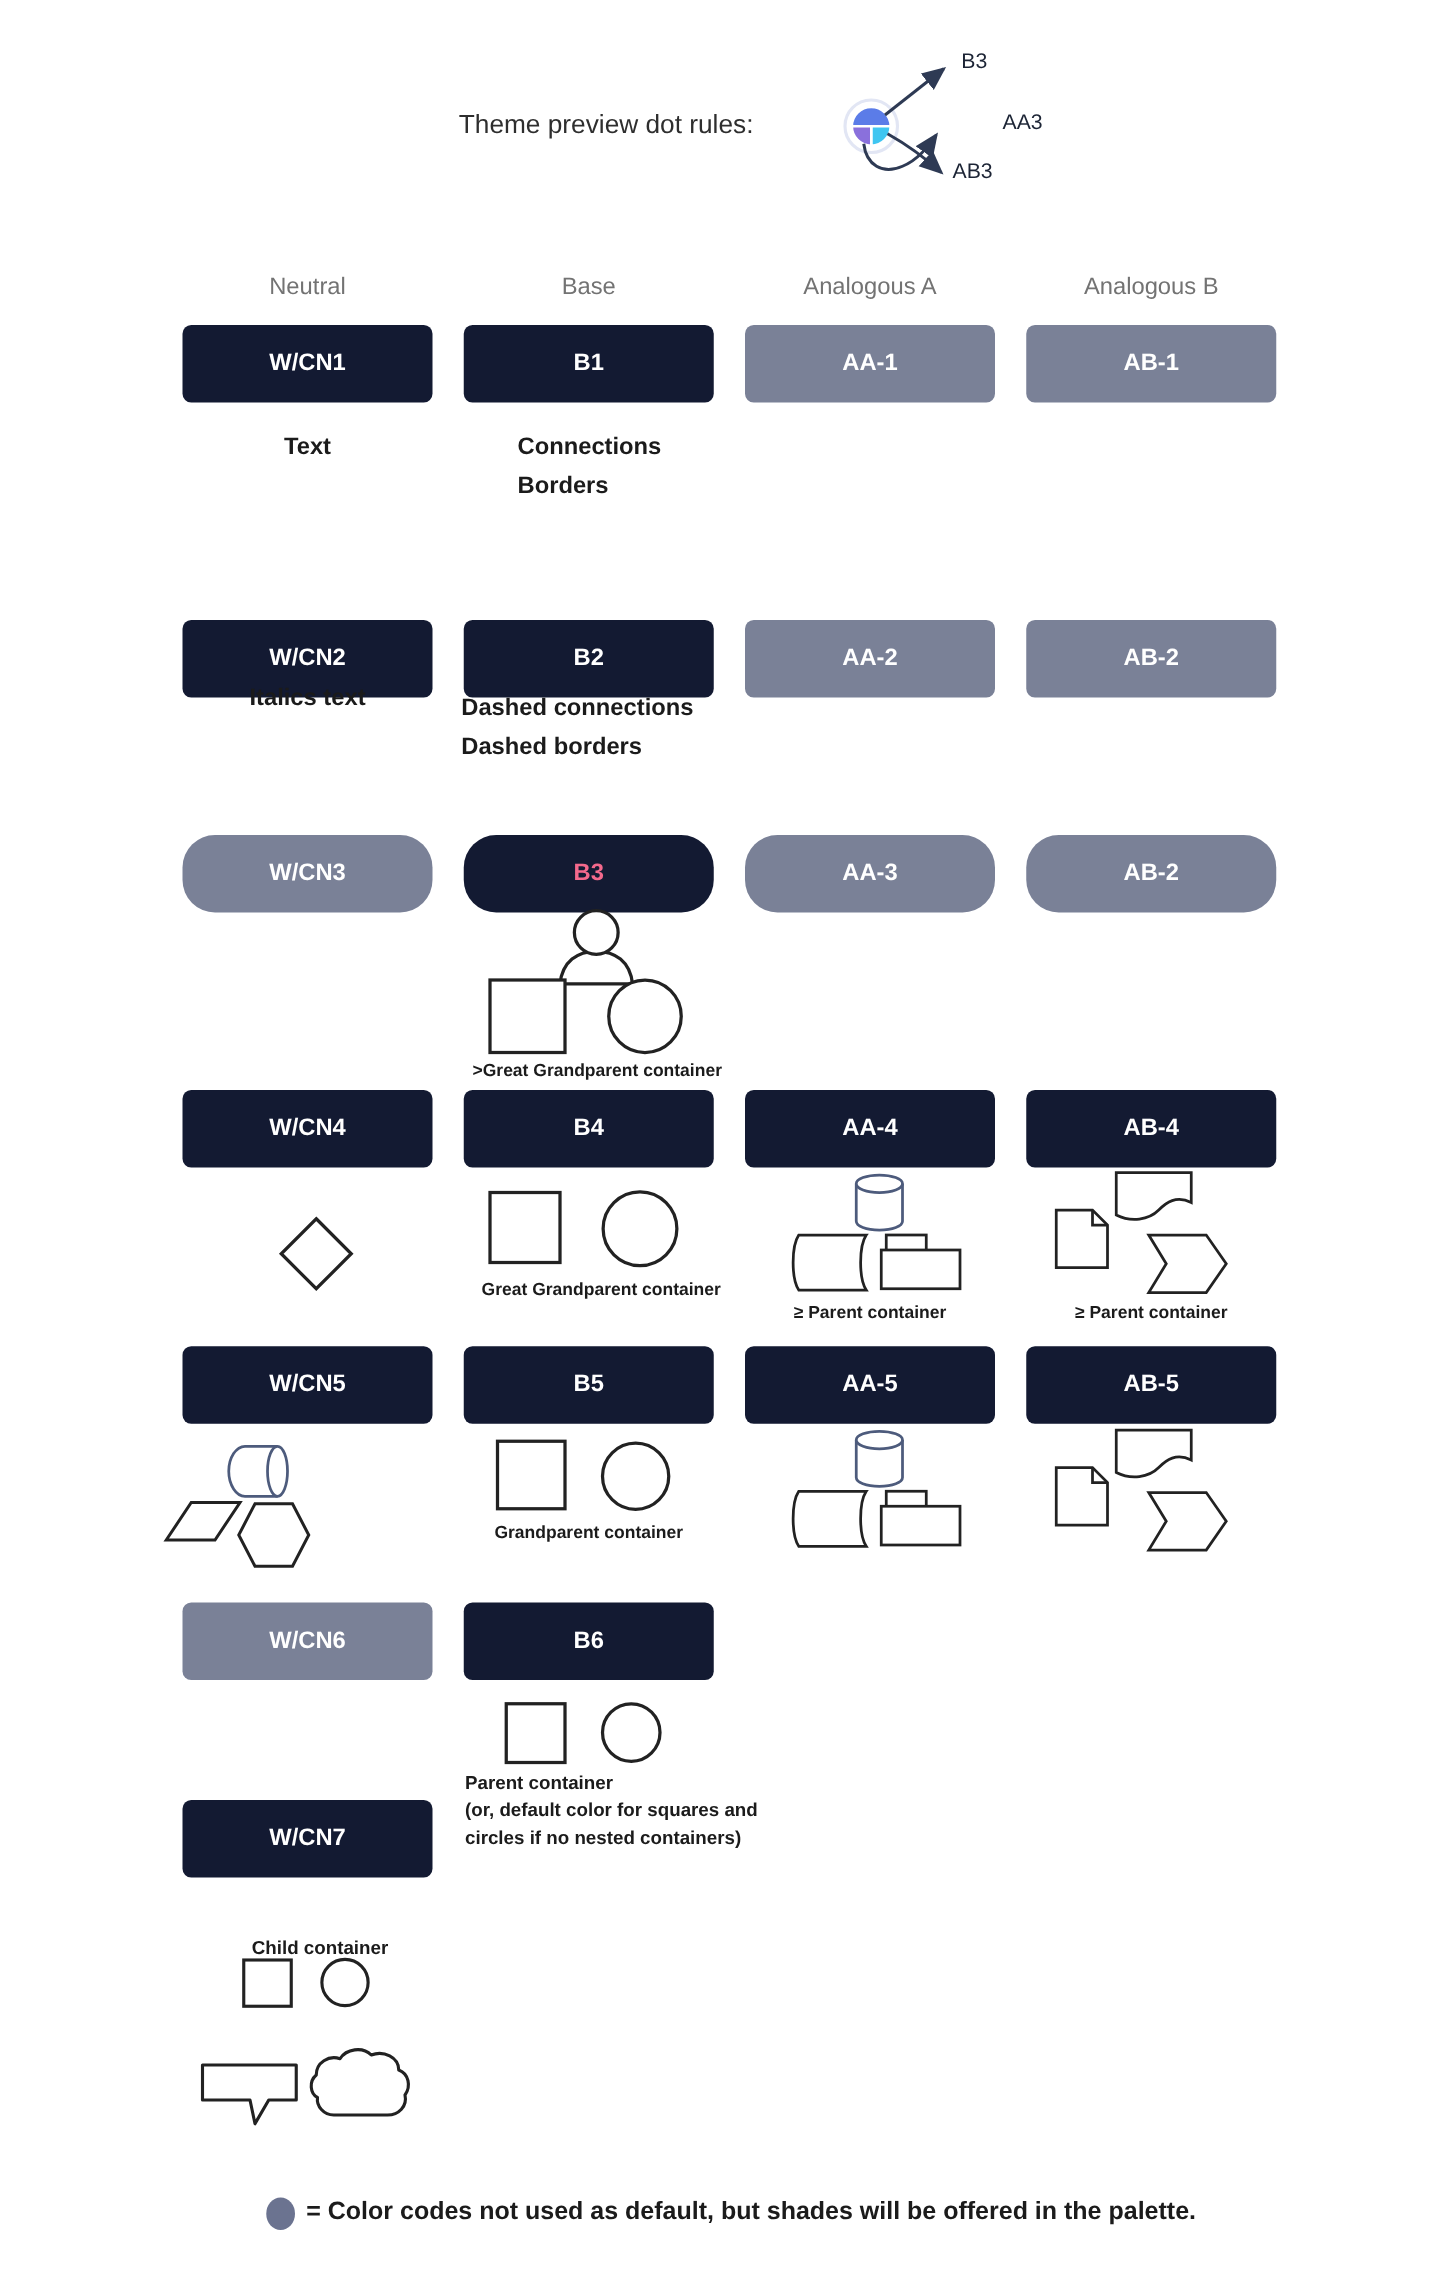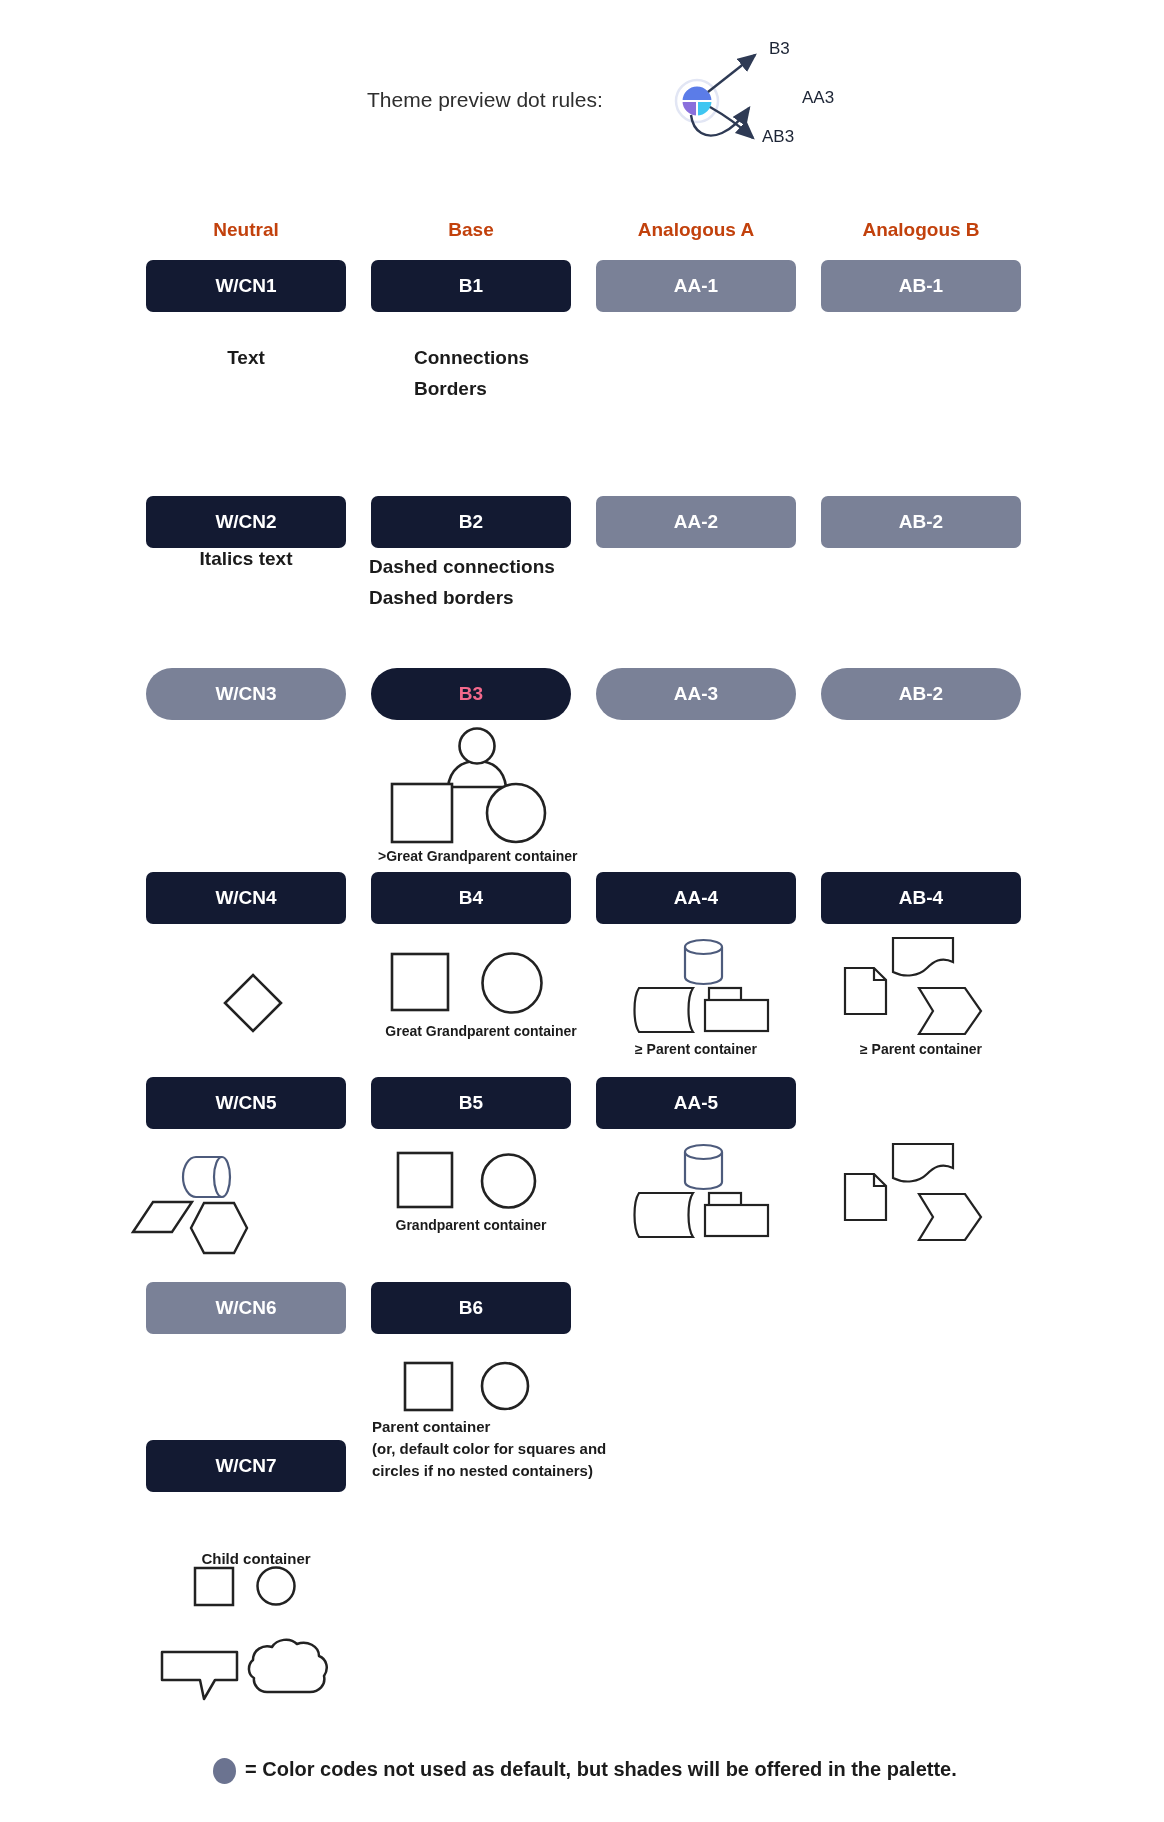--- a/index.html
+++ b/index.html
@@ -1,30 +1,30 @@
 <!DOCTYPE html>
 <html><head>
 <meta charset="utf-8">
 <style>
   html,body{margin:0;padding:0;background:#fff;}
   #canvas{position:relative;width:1164px;height:1822px;background:#fff;overflow:hidden;
           font-family:"Liberation Sans","DejaVu Sans",sans-serif;color:#1b1b1b;}
   .abs{position:absolute;}
   
-  .chip{position:absolute;width:200px;height:52px;border-radius:7px;display:flex;
+  .chip{position:absolute;width:200px;height:62px;border-radius:7px;display:flex;
         align-items:center;justify-content:center;font-weight:700;font-size:19px;color:#ffffff;}
   .chip.dark{background:#131a32;}
   .chip.slate{background:#7a8197;}
   .chip.pink-text{color:#f4698c;}
   .c1{left:146px;} .c2{left:371px;} .c3{left:596px;} .c4{left:821px;}
   .r1{top:260px;} .r2{top:465px;margin-top:31px;} .r3{top:668px;border-radius:26px;} .r4{top:872px;}
   .r5{top:1077px;} .r6{top:1282px;} .r7{top:1440px;}
   
   .col-header{position:absolute;top:219px;width:200px;text-align:center;
-              font-weight:700;font-size:19px;color:#c2410c;}
+              font-weight:400;font-size:19px;color:#737373;}
   
   .title{position:absolute;left:367px;top:88px;font-size:21px;font-weight:400;color:#2e2e2e;}
   
   .dot-label{position:absolute;font-size:17px;font-weight:500;color:#1c2435;}
   
   .note{position:absolute;font-weight:700;color:#1b1b1b;}
   .note.big{font-size:19px;line-height:31px;}
   .note.small{font-size:14px;line-height:21px;}
   .note.center{text-align:center;width:200px;}
   
@@ -136,20 +136,21 @@
       <path d="M10,36 H39 L51,48 V82 H10 Z"></path>
       <path fill="none" d="M39,36 V48 H51"></path>
       <path d="M84,56 L130,56 L146,79 L130,102 L84,102 L98,79 Z"></path>
     </g>
   </svg>
   <div class="note small center" style="left:821px;top:1039px;">≥ Parent container</div>
 
   <div class="chip dark c1 r5">W/CN5</div>
   <div class="chip dark c2 r5">B5</div>
   <div class="chip dark c3 r5">AA-5</div>
+  <div class="chip dark c4 r5">AB-5</div>
 
   <svg class="abs" style="left:130px;top:1145px;" width="130" height="115" viewBox="0 0 130 115">
     <g class="blueink" stroke-width="2.2" fill="#ffffff">
       <path d="M92,12 H66 C59,12 53,21 53,32 C53,43 59,52 66,52 H92"></path>
       <ellipse cx="92" cy="32" rx="8" ry="20"></ellipse>
     </g>
     <g stroke="#222222" stroke-width="2.4" fill="#ffffff">
       <polygon points="3,87 23,57 62,57 42,87"></polygon>
       <polygon points="74,58 104,58 117,83 104,108 74,108 61,83"></polygon>
     </g>

